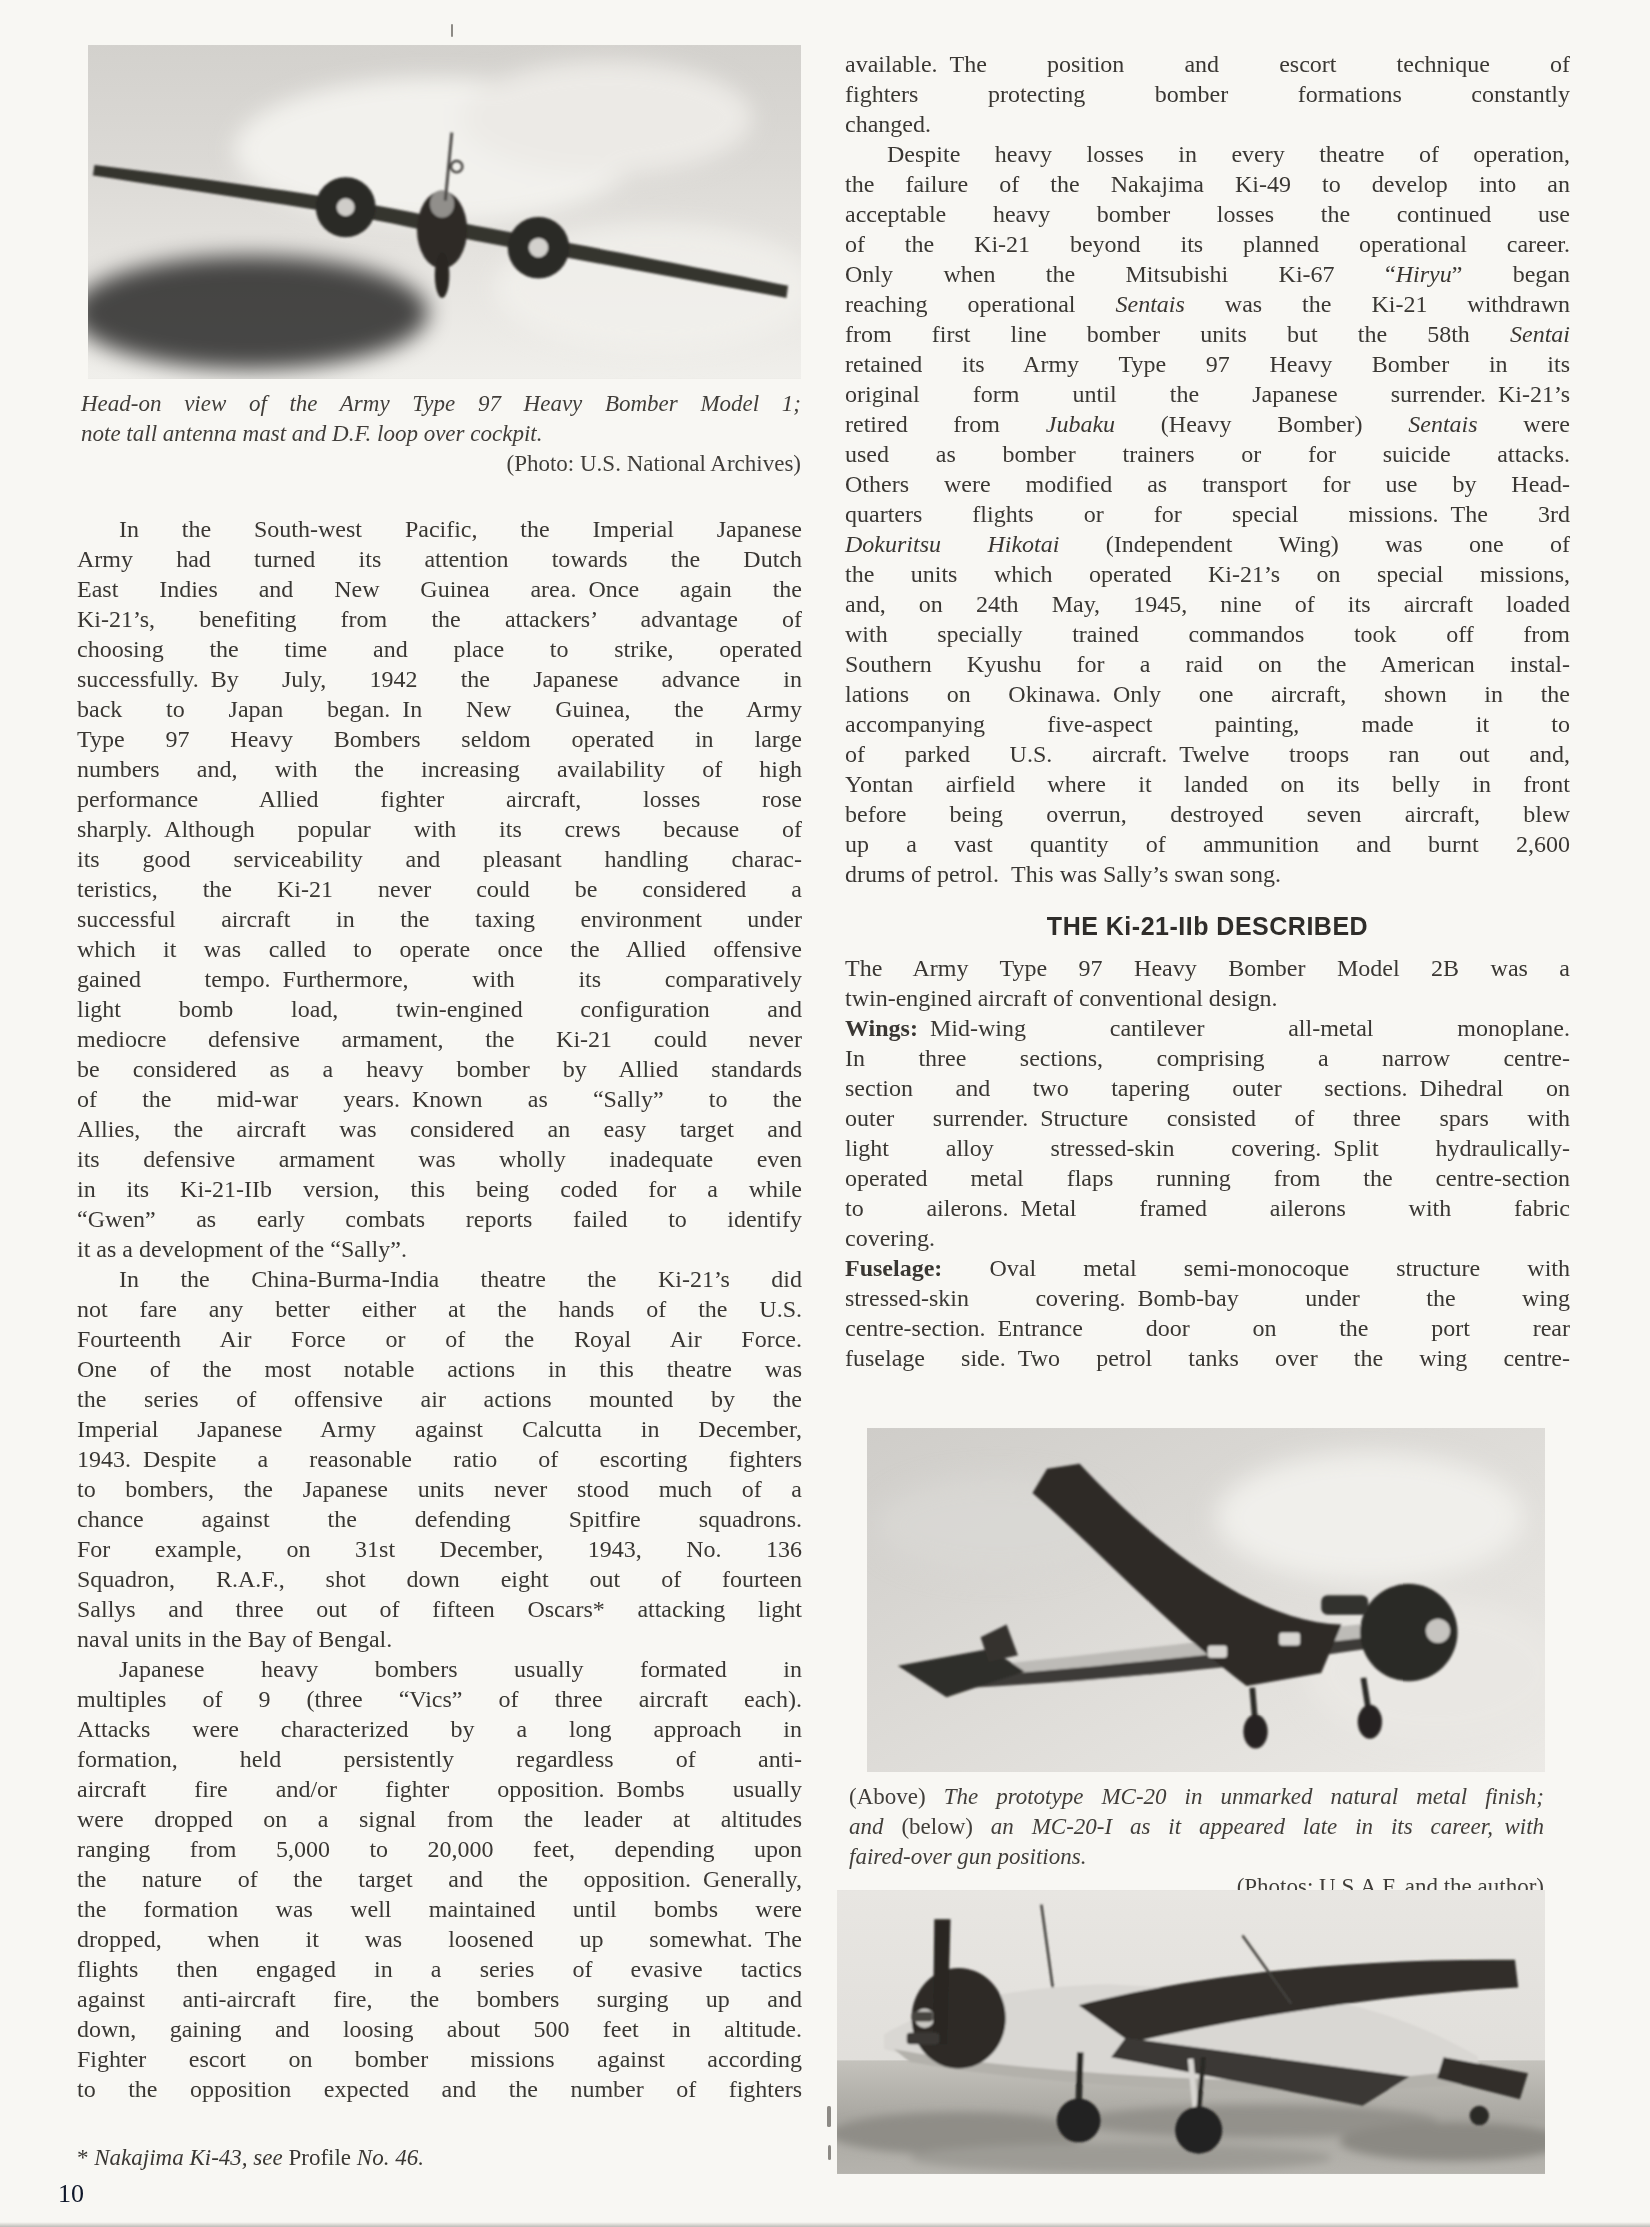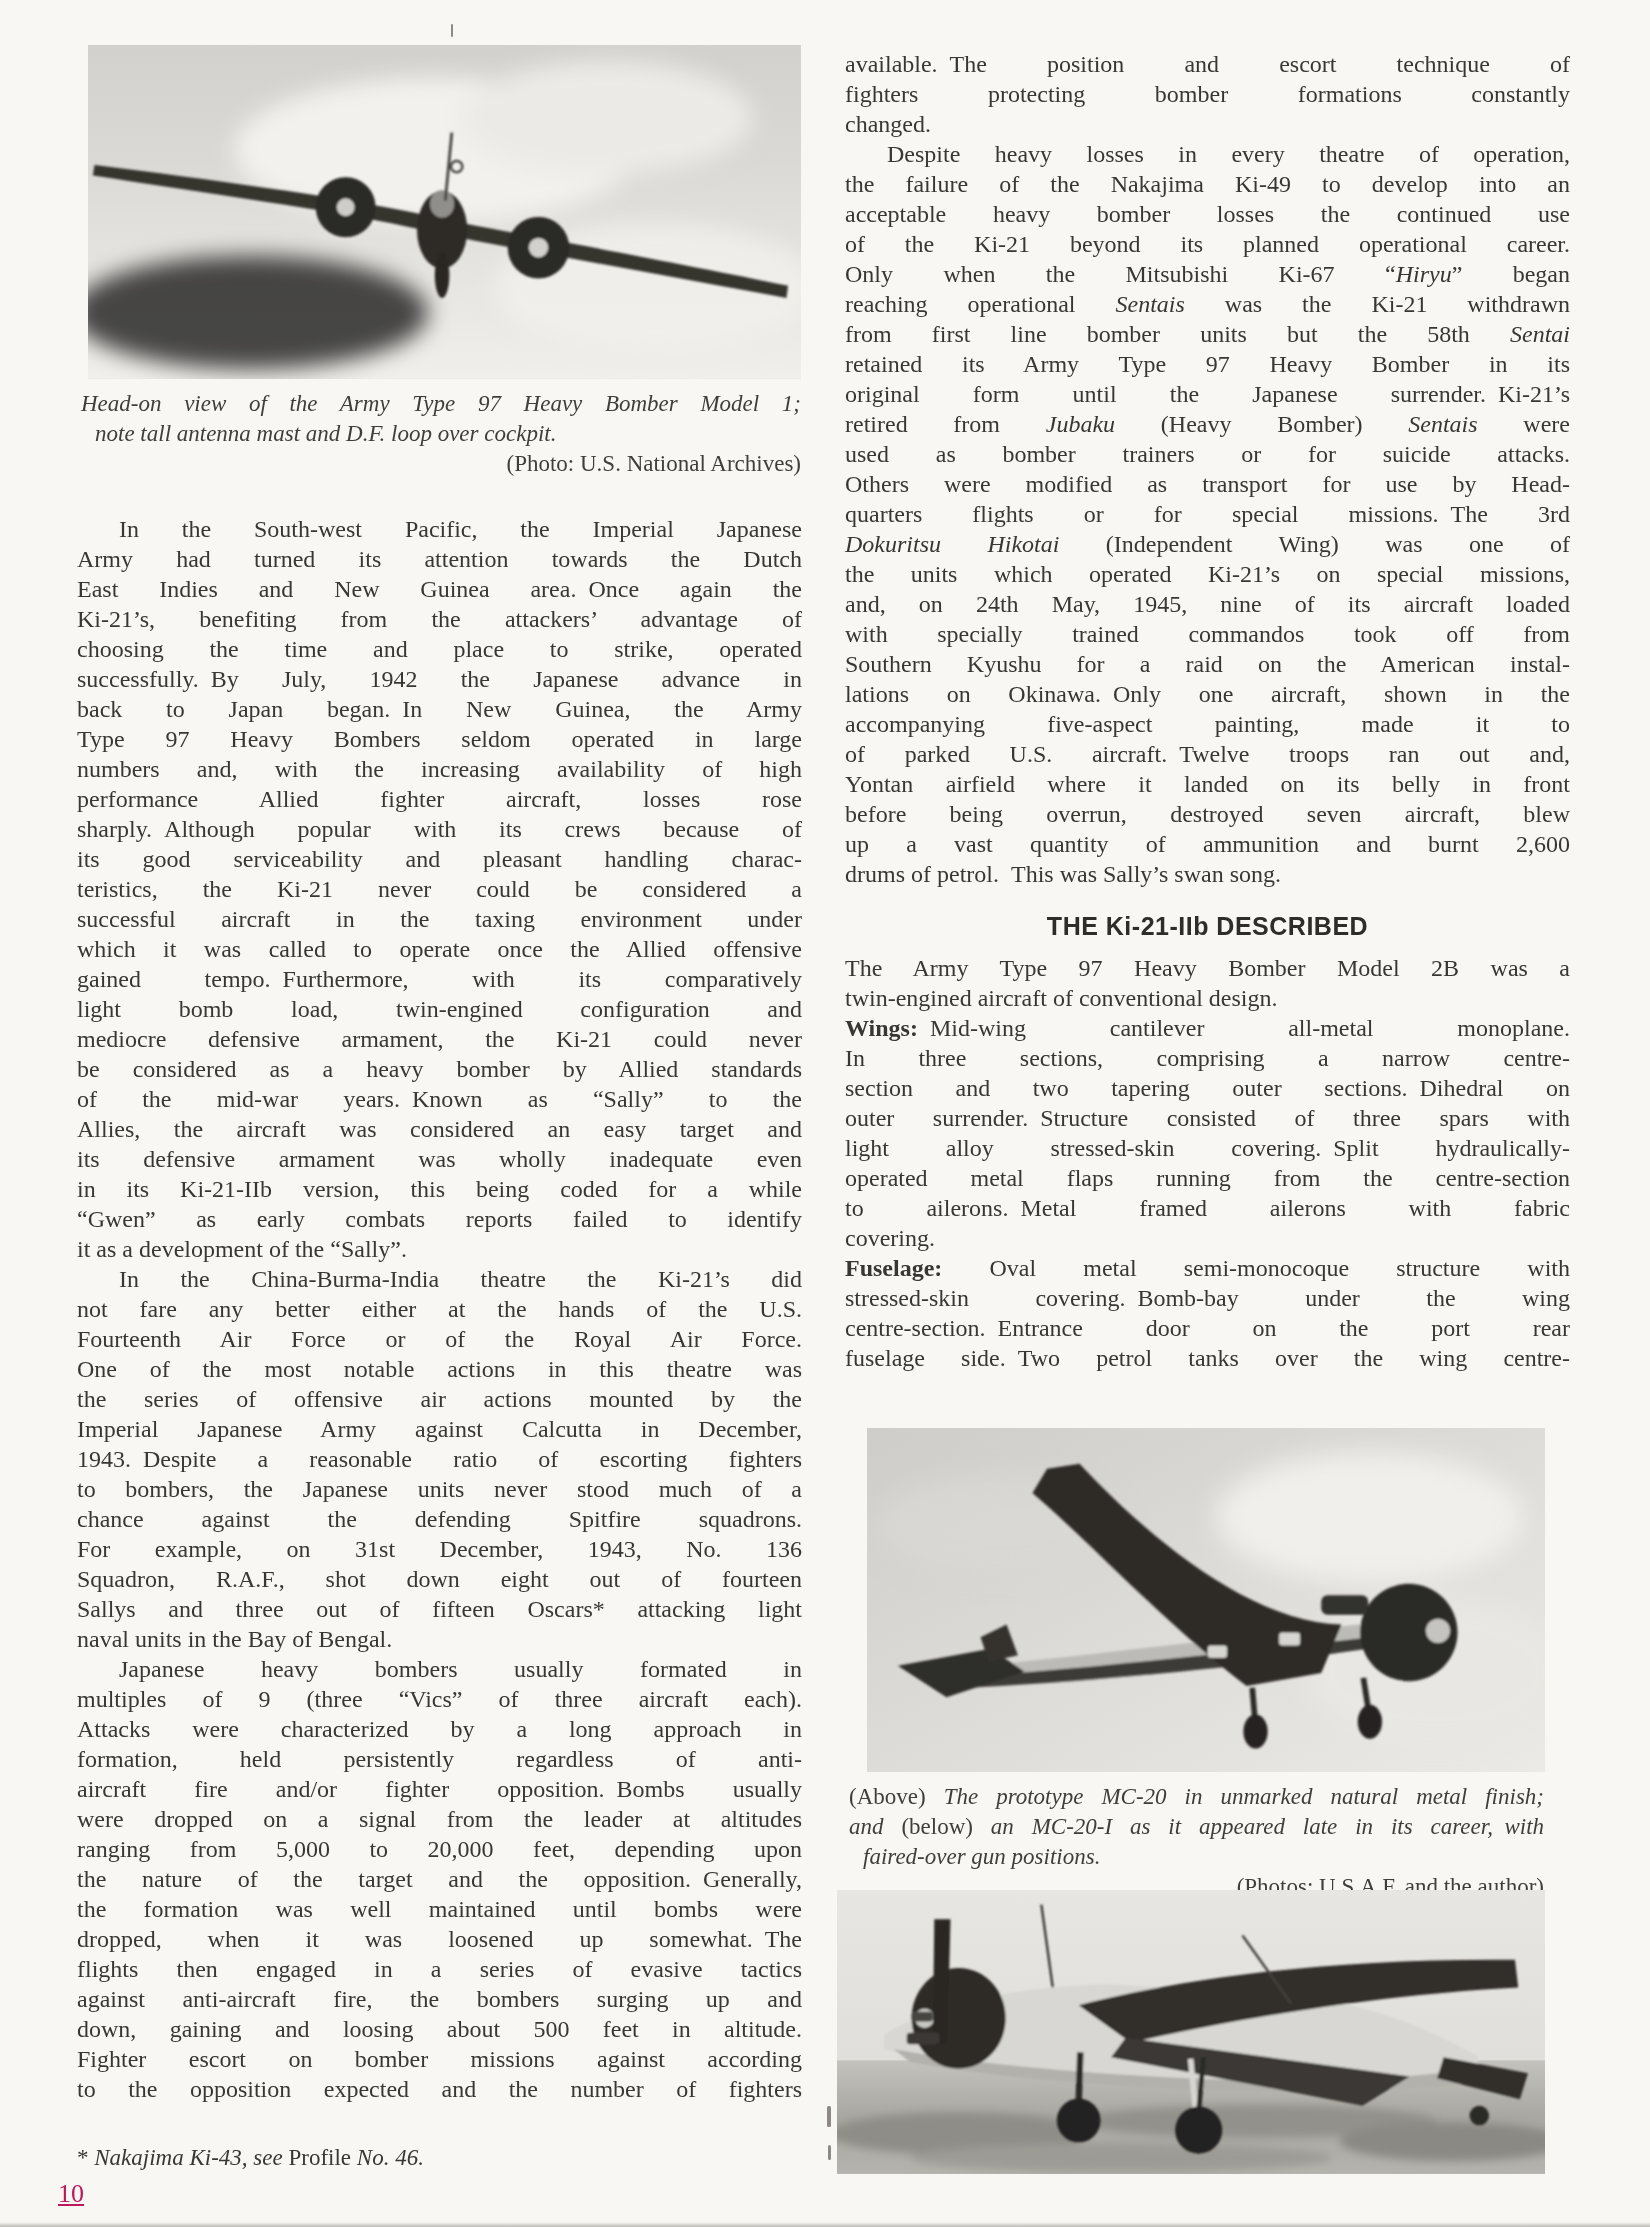--- a/index.html
+++ b/index.html
@@ -17,27 +17,27 @@
   .line.ind{text-indent:42px;}
   .line b{font-weight:bold;}
   .line i{font-style:italic;}
   .heading{font-family:"Liberation Sans", sans-serif;font-weight:bold;font-size:25px;
         letter-spacing:0.5px;text-align:center;text-align-last:center;margin:22px 0 12px 0;color:#2f2d2a;}
   
   .cap{position:absolute;font-size:23px;line-height:30px;font-style:italic;color:#413e3a;}
   .cap-left{left:81px;top:389px;width:720px;}
   .cap-right{left:849px;top:1782px;width:695px;}
   .cap .line{white-space:nowrap;}
-  .cap .line.fin{text-align-last:left;margin-left:14px;}
+  .cap .line.fin{text-align-last:left;}
   .cap .credit{font-style:normal;text-align:right;text-align-last:right;}
   .cap .rm, .cap .line .rm{font-style:normal;}
   
   .footnote{position:absolute;left:77px;top:2144px;width:725px;font-size:23px;line-height:27.6px;}
   .footnote i{font-style:italic;}
-  .page-number{position:absolute;left:58px;top:2179px;font-size:26px;color:#be185d;text-decoration:underline;}
+  .page-number{position:absolute;left:58px;top:2179px;font-size:26px;color:#0f172a;}
   
   .photo{position:absolute;overflow:hidden;background:#d8d6d2;}
   .photo svg{display:block;}
   .photo-a{left:88px;top:45px;width:713px;height:334px;}
   .photo-b{left:867px;top:1428px;width:678px;height:344px;}
   .photo-c{left:837px;top:1890px;width:708px;height:284px;}
   
   .speck{position:absolute;background:#8d8a85;border-radius:1.6px;}
   .speck.s1{left:451px;top:24px;width:2.4px;height:13px;}
   .speck.s2{left:827px;top:2106px;width:4px;height:21px;}

